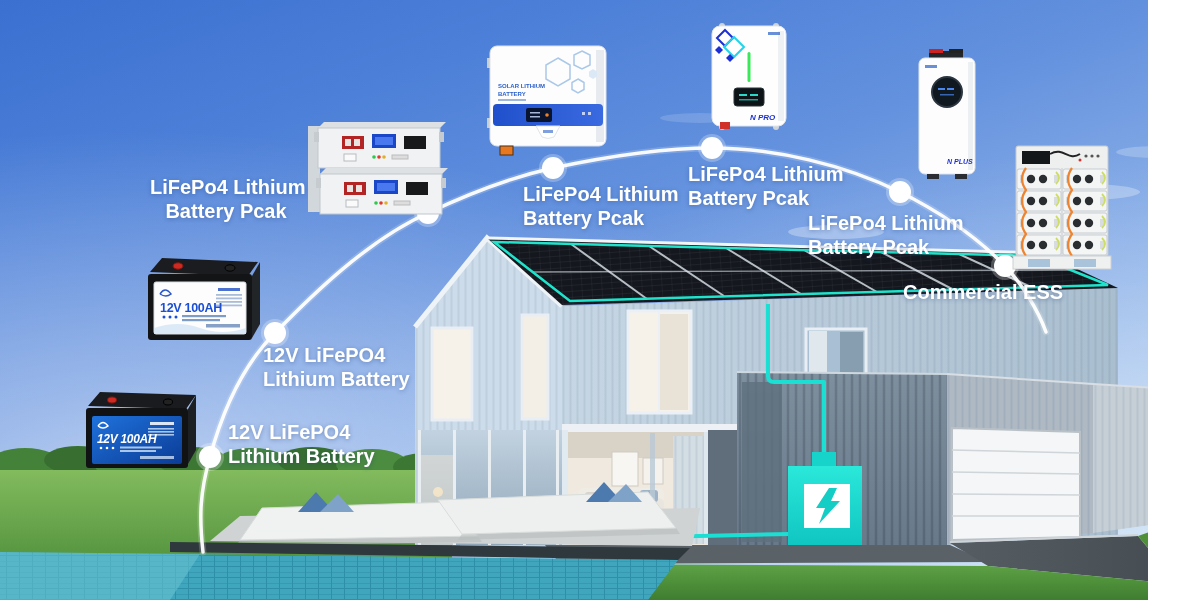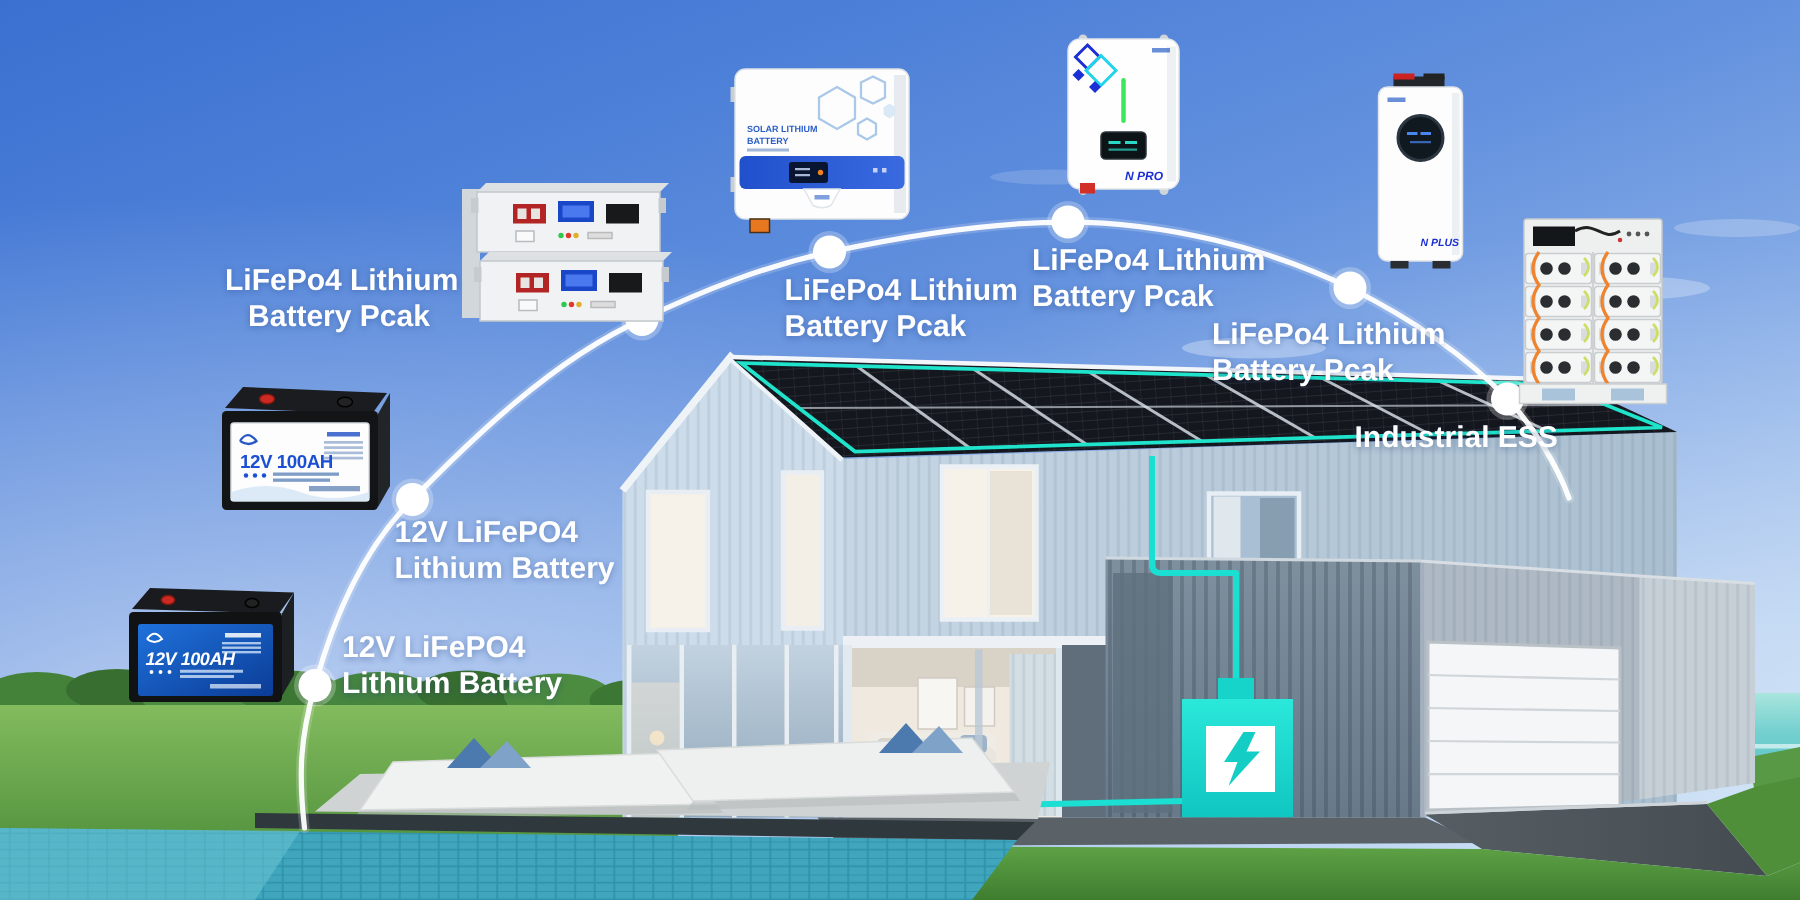--- a/index.html
+++ b/index.html
@@ -1,19 +1,20 @@
 <!DOCTYPE html>
 <html><head>
 <meta charset="utf-8">
 <style>
   html,body{margin:0;padding:0;background:#fff;}
   .stage{
-    position:relative;width:1200px;height:600px;overflow:hidden;
+    position:relative;width:1112px;height:600px;overflow:hidden;
     font-family:"Liberation Sans",sans-serif;
     background:linear-gradient(160deg,#3b70d1 0%,#4d80d8 22%,#6391de 42%,#8fb3e9 66%,#bcd6f2 88%,#d6e8f7 100%);
+    padding-left:36px;
   }
   .sky-glow{position:absolute;inset:0;
     background:radial-gradient(ellipse at 12% 82%, rgba(255,255,255,.50), rgba(255,255,255,0) 52%),
                radial-gradient(ellipse at 95% 70%, rgba(255,255,255,.30), rgba(255,255,255,0) 45%);}
   svg.scene{position:absolute;left:0;top:0;}
   .callout{
     position:absolute;color:#fff;font-weight:bold;font-size:20px;line-height:1.18;
     text-shadow:0 1px 4px rgba(30,60,120,.38);white-space:nowrap;cursor:pointer;
   }
   .callout span{display:block;}
@@ -518,15 +519,15 @@
   </div>
   <div class="callout" style="left:688px;top:163px;">
     <span>LiFePo4 Lithium</span>
     <span>Battery Pcak</span>
   </div>
   <div class="callout" style="left:808px;top:212px;">
     <span>LiFePo4 Lithium</span>
     <span>Battery Pcak</span>
   </div>
   <div class="callout" style="left:903px;top:281px;">
-    <span>Industrial ESS</span>
+    <span>Commercial ESS</span>
   </div>
 </div>
 
 </body></html>

